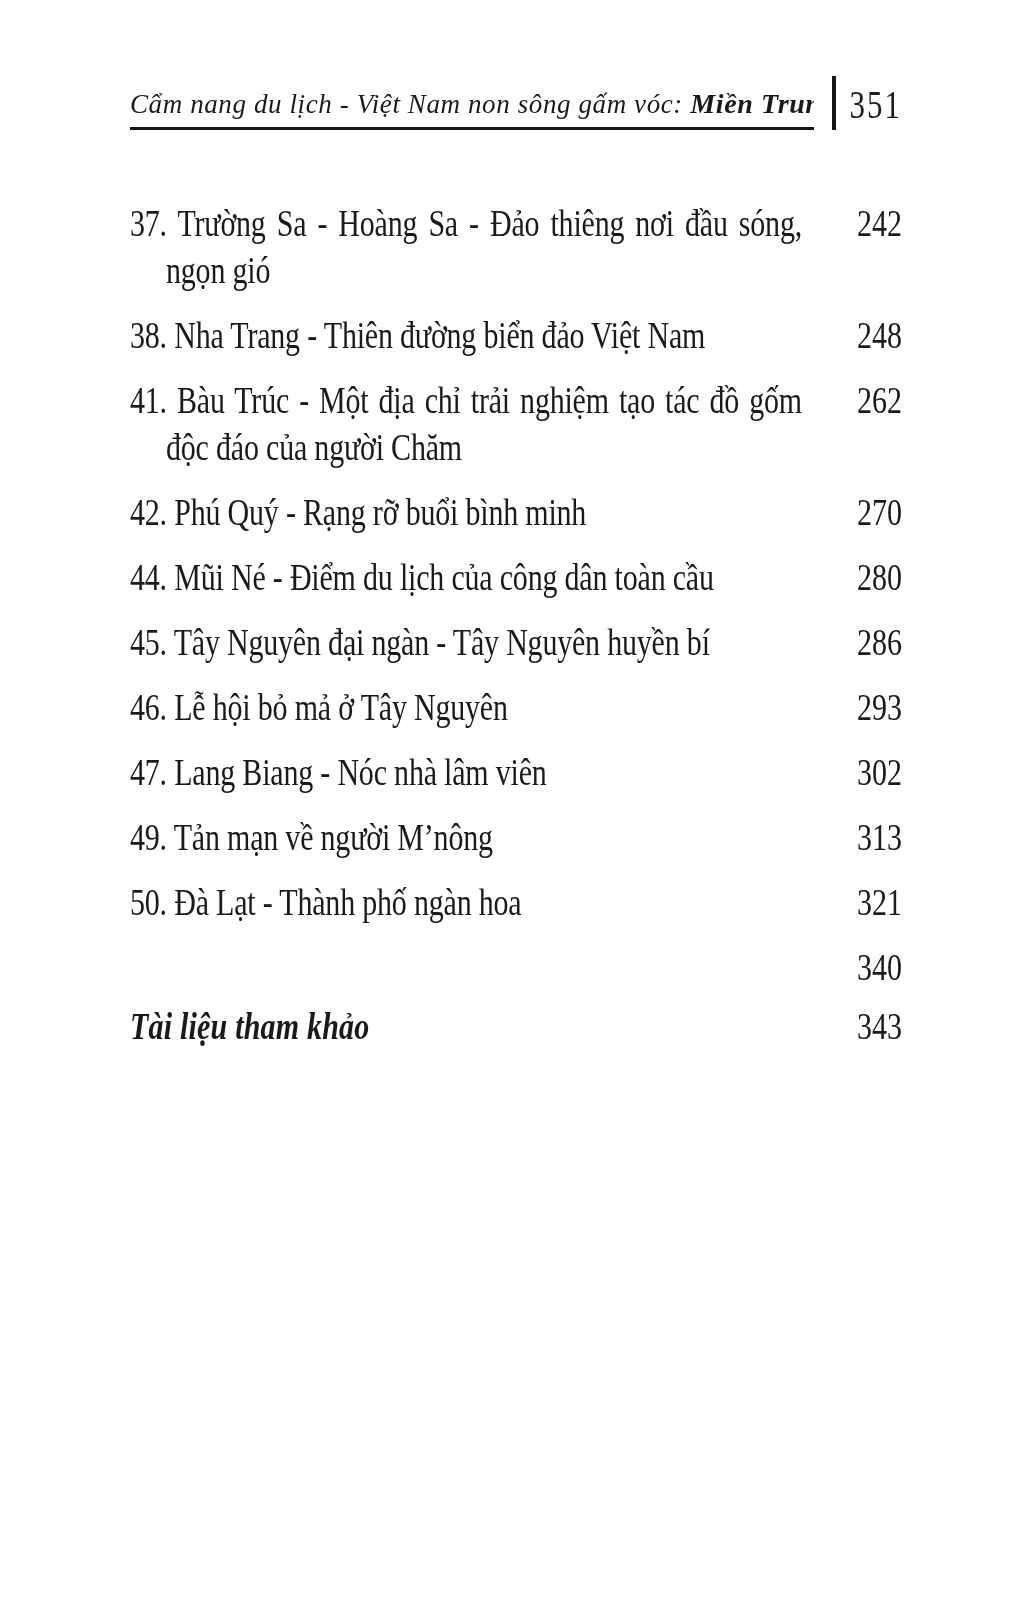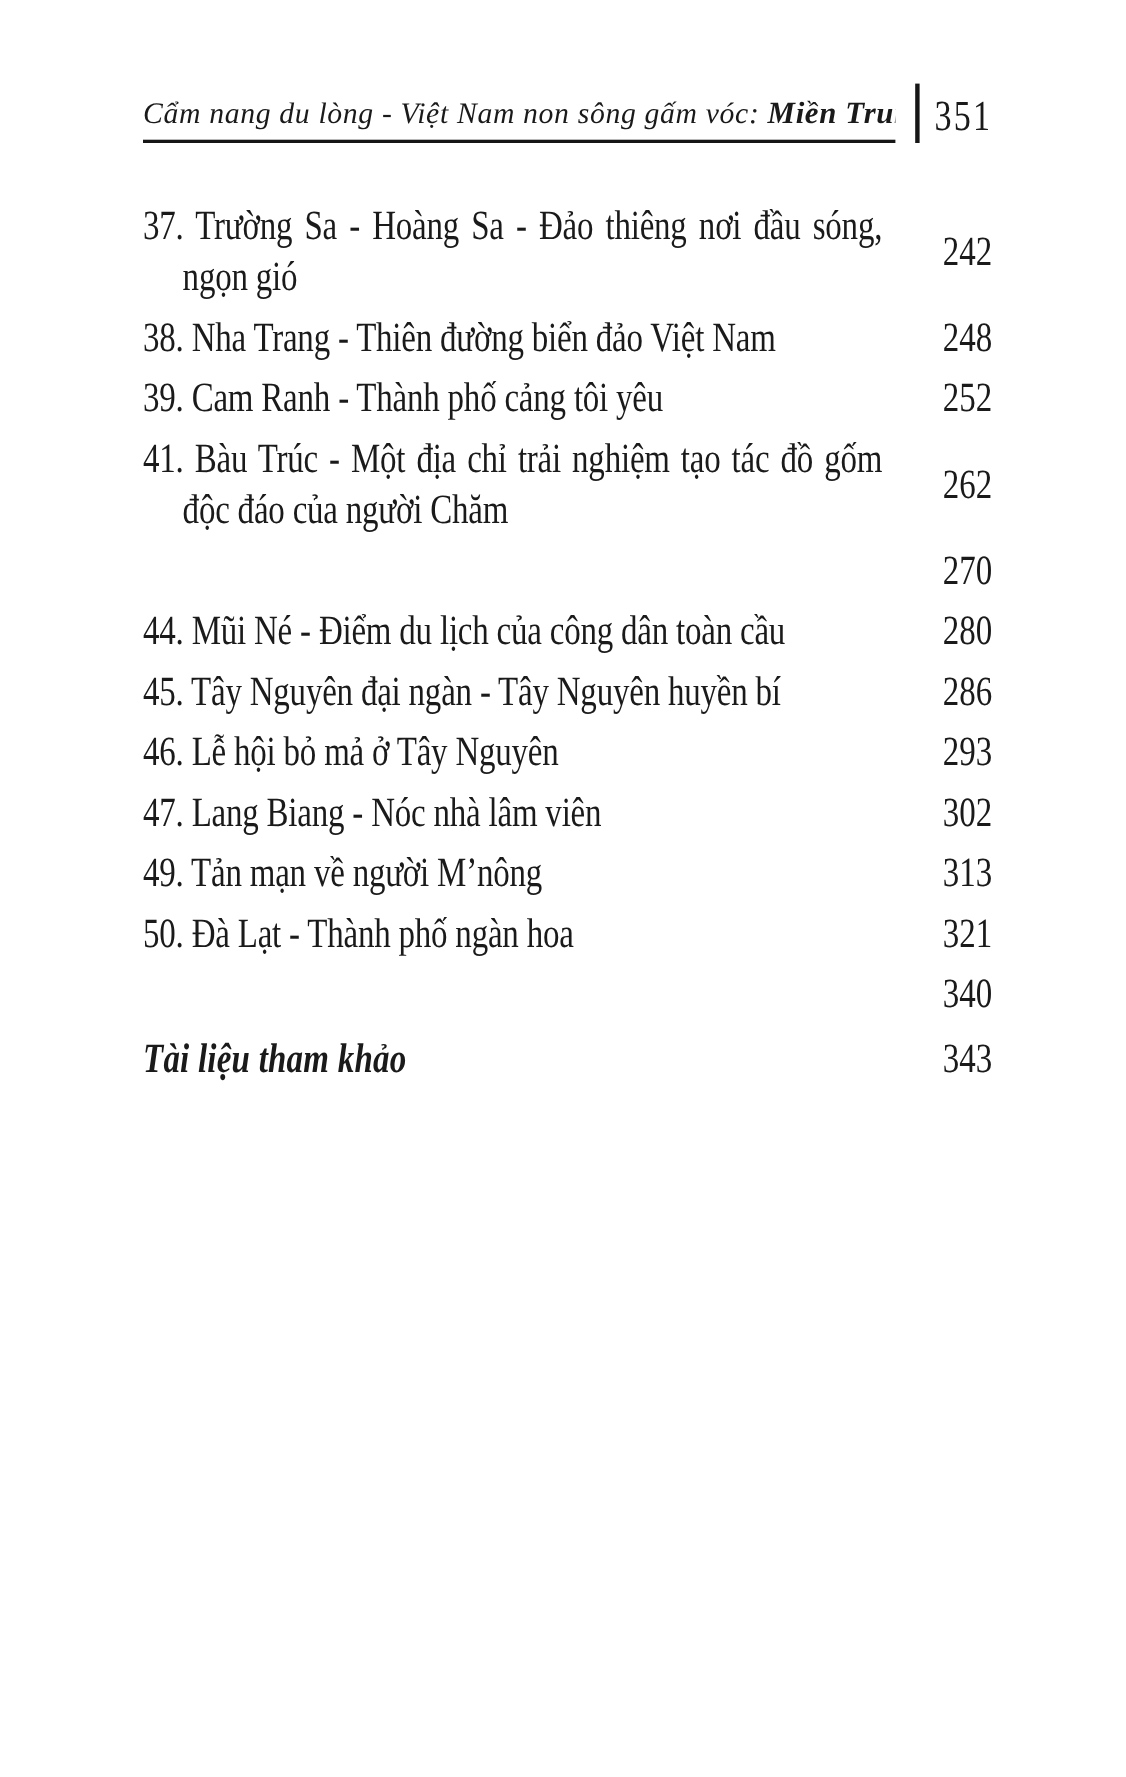--- a/index.html
+++ b/index.html
@@ -51,21 +51,21 @@
     line-height: 1;
   }
 
   
   .toc {
     position: absolute;
     left: 130px;
     top: 182px;
     width: 772px;
   }
-  .entry { display: flex; align-items: center; margin-bottom: 8px; }
+  .entry { display: flex; align-items: flex-start; margin-bottom: 8px; margin-top: 18px; }
   .t {
     width: 672px;
     font-size: 30px;
     line-height: 47px;
     letter-spacing: -0.2px;
     text-align: justify;
   }
   .l1, .l2, .pg, .tall {
     transform: scaleY(1.26);
     transform-origin: 50% 55%;
@@ -91,21 +91,21 @@
     letter-spacing: 0.2px;
   }
 </style>
 </head>
 <body>
 
 <div class="sheet">
 
   <div class="page-header">
     <div class="head-title">
-      <span>Cẩm nang du lòng - Việt Nam non sông gấm vóc:</span>
+      <span>Cẩm nang du lịch - Việt Nam non sông gấm vóc:</span>
       <span class="region">Miền Trung</span>
     </div>
     <div class="head-bar"></div>
     <div class="head-num tall">351</div>
   </div>
 
   <div class="toc">
 
     <div class="entry">
         <div class="t">
@@ -115,32 +115,29 @@
         <div class="pg">242</div>
       </div>
       <div class="entry">
         <div class="t">
           <span class="l1"><span>38.</span> Nha Trang - Thiên đường biển đảo Việt Nam</span>
         </div>
         <div class="pg">248</div>
       </div>
       <div class="entry">
         <div class="t">
-          <span class="l1"><span>39.</span> Cam Ranh - Thành phố cảng tôi yêu</span>
-        </div>
-        <div class="pg">252</div>
-      </div>
-      <div class="entry">
-        <div class="t">
           <span class="l1 fill"><span>41.</span> Bàu Trúc - Một địa chỉ trải nghiệm tạo tác đồ gốm</span>
           <span class="l2">độc đáo của người Chăm</span>
         </div>
         <div class="pg">262</div>
       </div>
       <div class="entry">
+        <div class="t">
+          <span class="l1"><span>42.</span> Phú Quý - Rạng rỡ buổi bình minh</span>
+        </div>
         <div class="pg">270</div>
       </div>
       <div class="entry">
         <div class="t">
           <span class="l1"><span>44.</span> Mũi Né - Điểm du lịch của công dân toàn cầu</span>
         </div>
         <div class="pg">280</div>
       </div>
       <div class="entry">
         <div class="t">

